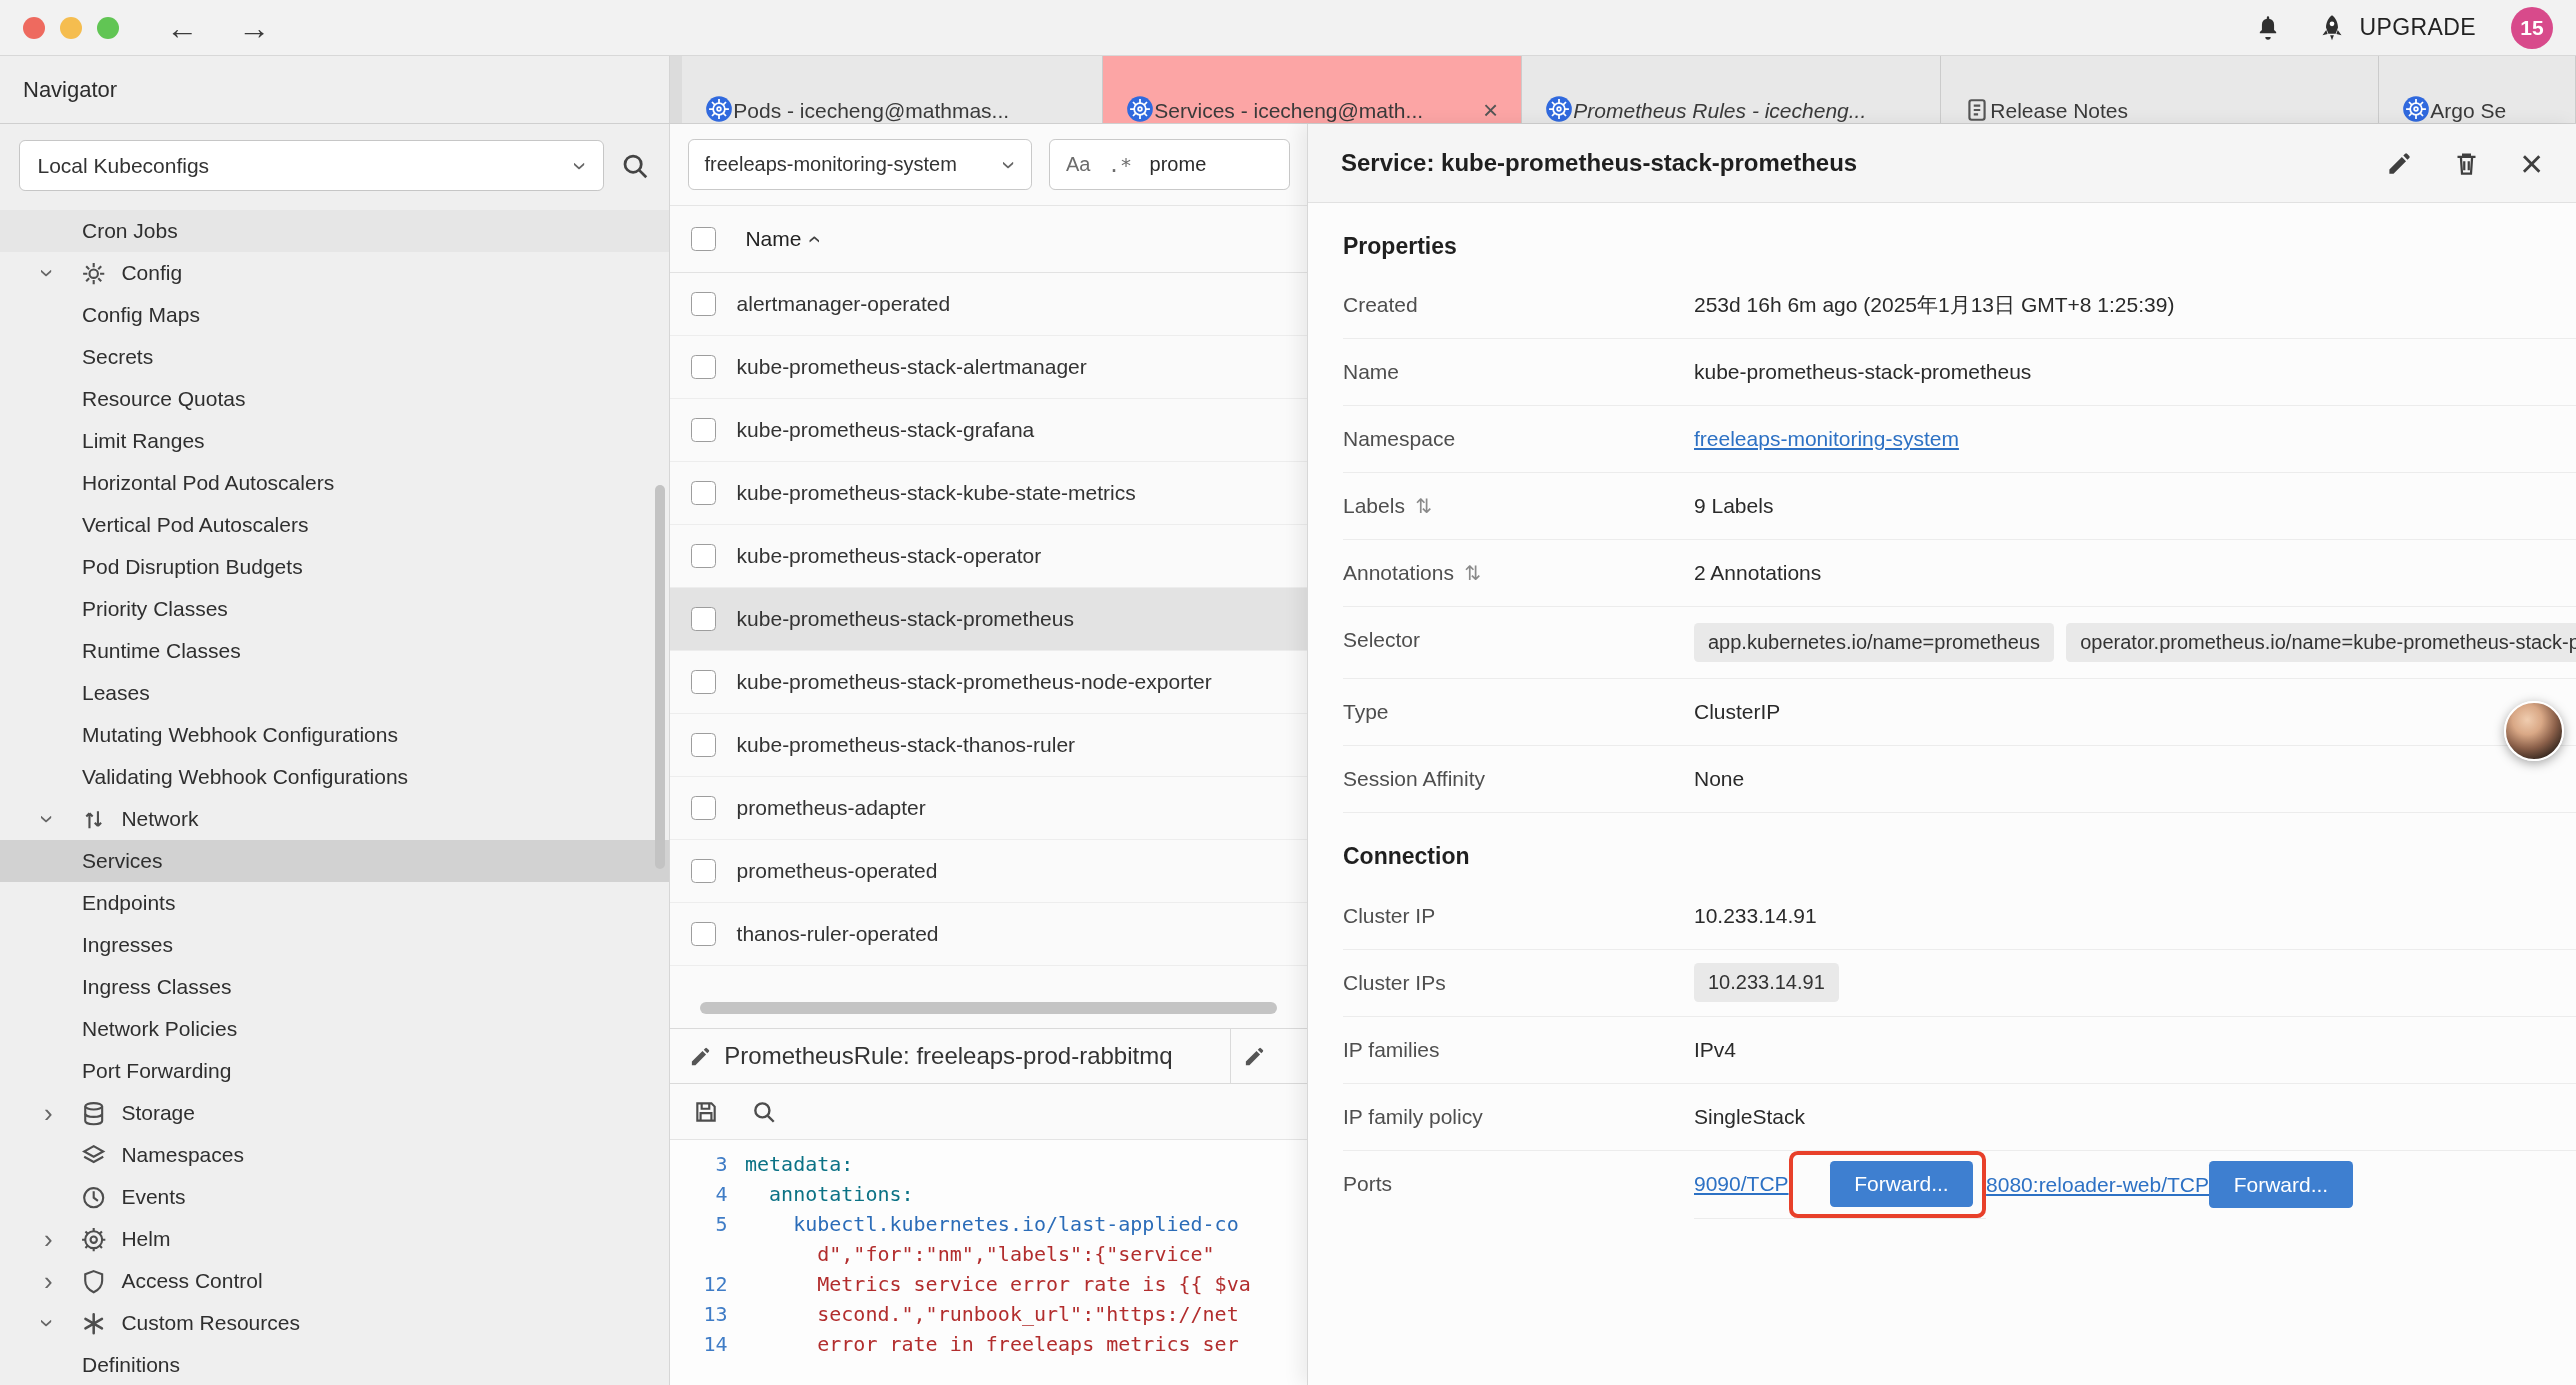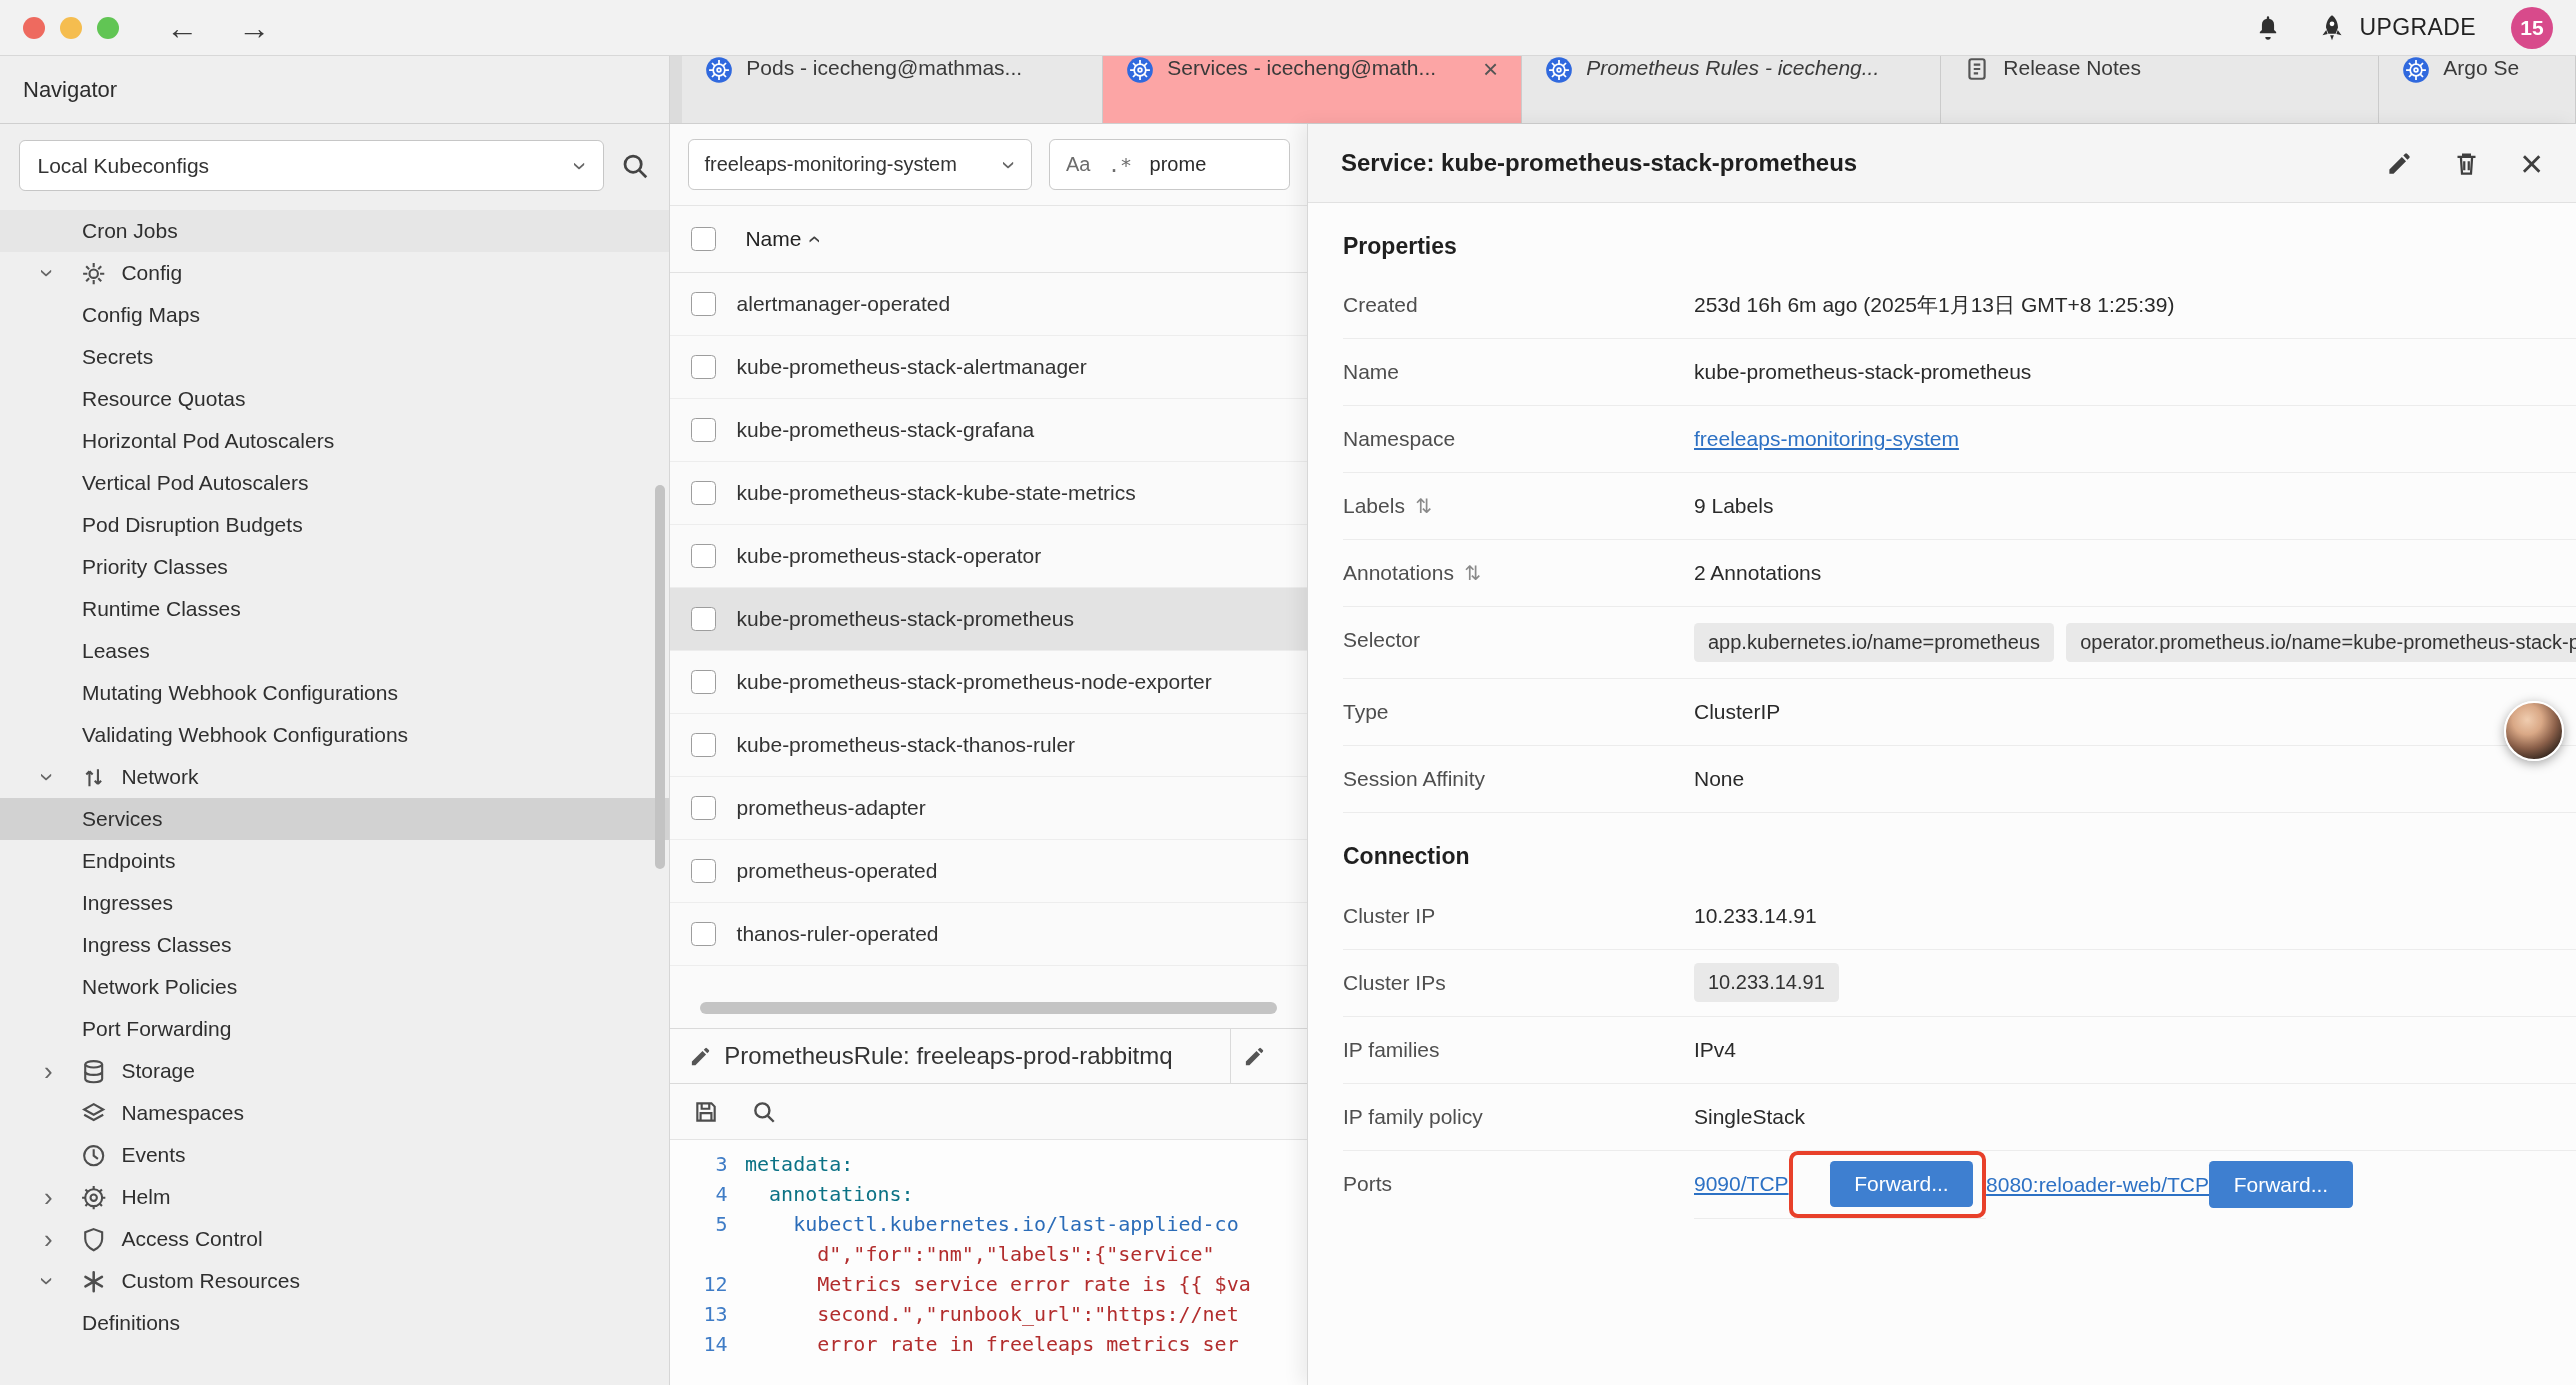--- a/index.html
+++ b/index.html
@@ -19,21 +19,21 @@
   .tb-right{margin-left:auto;display:flex;align-items:center;gap:35px}
   .bell{width:28px;height:28px;color:#2f2f2f}
   .upgrade{display:flex;align-items:center;gap:12.3px;font-size:23px;color:#222;font-weight:500;letter-spacing:0.4px}
   .rocket{width:30px;height:30px;color:#2f2f2f}
   .countbadge{width:42px;height:42px;border-radius:50%;background:#d84a8b;color:#fff;font-size:21px;font-weight:700;display:flex;align-items:center;justify-content:center}
 
   
   .tabbar{height:68px;background:#dcdcdc;display:flex;align-items:stretch;border-bottom:0.9px solid #cfcfcf}
   .navhead{width:670px;flex:none;background:#efefef;border-right:0.9px solid #d4d4d4;display:flex;align-items:center;padding-left:23px;font-size:22px;color:#2c2c2c}
   .tabs{flex:1;display:flex;align-items:stretch;padding-left:12.3px;min-width:0}
-  .tab{display:flex;align-items:flex-start;gap:13px;padding:0 23px;font-size:21px;color:#3a3a3a;background:#e8e8e8;border-right:0.9px solid #cbcbcb;min-width:0}
+  .tab{display:flex;align-items:flex-end;gap:0;padding:0 23px;font-size:21px;color:#3a3a3a;background:#e8e8e8;border-right:0.9px solid #cbcbcb;min-width:0}
   .tab .lbl{white-space:nowrap;overflow:hidden;text-overflow:ellipsis}
   .tab.active{background:#fca5a5}
   .tab.italic .lbl{font-style:italic}
   .tab .k8s{width:28px;height:28px}
   .tab .doc{width:26px;height:26px;color:#555}
   .tab .close{margin-left:auto;font-size:26px;color:#555;line-height:1}
   .t-pods{width:421px}.t-services{width:419px}.t-prom{width:419px}.t-rel{width:438px}.t-argo{flex:1;overflow:hidden}
 
   
   .content{display:flex;height:1261px}
@@ -320,20 +320,23 @@
       <div class="ti child">
           <span>Config Maps</span>
         </div>
       <div class="ti child">
           <span>Secrets</span>
         </div>
       <div class="ti child">
           <span>Resource Quotas</span>
         </div>
       <div class="ti child">
+          <span>Limit Ranges</span>
+        </div>
+      <div class="ti child">
           <span>Horizontal Pod Autoscalers</span>
         </div>
       <div class="ti child">
           <span>Vertical Pod Autoscalers</span>
         </div>
       <div class="ti child">
           <span>Pod Disruption Budgets</span>
         </div>
       <div class="ti child">
           <span>Priority Classes</span>

